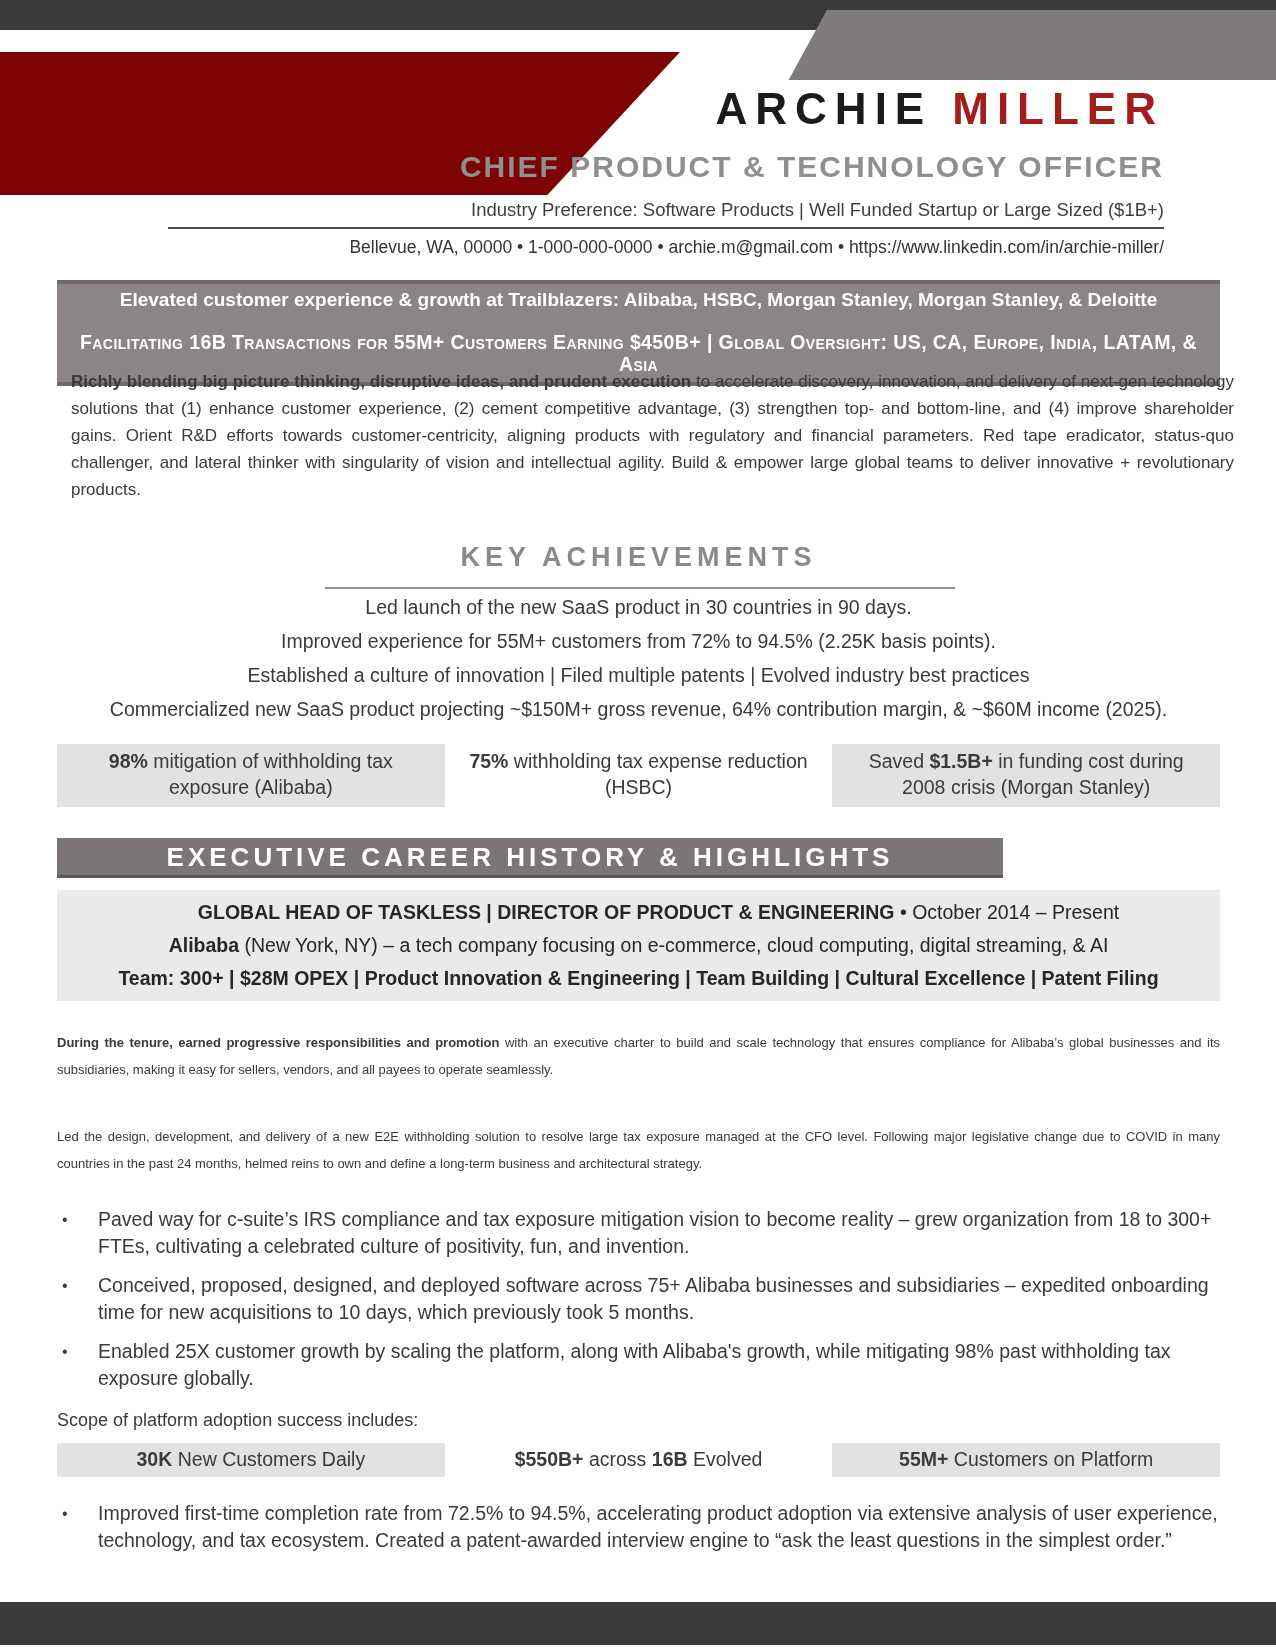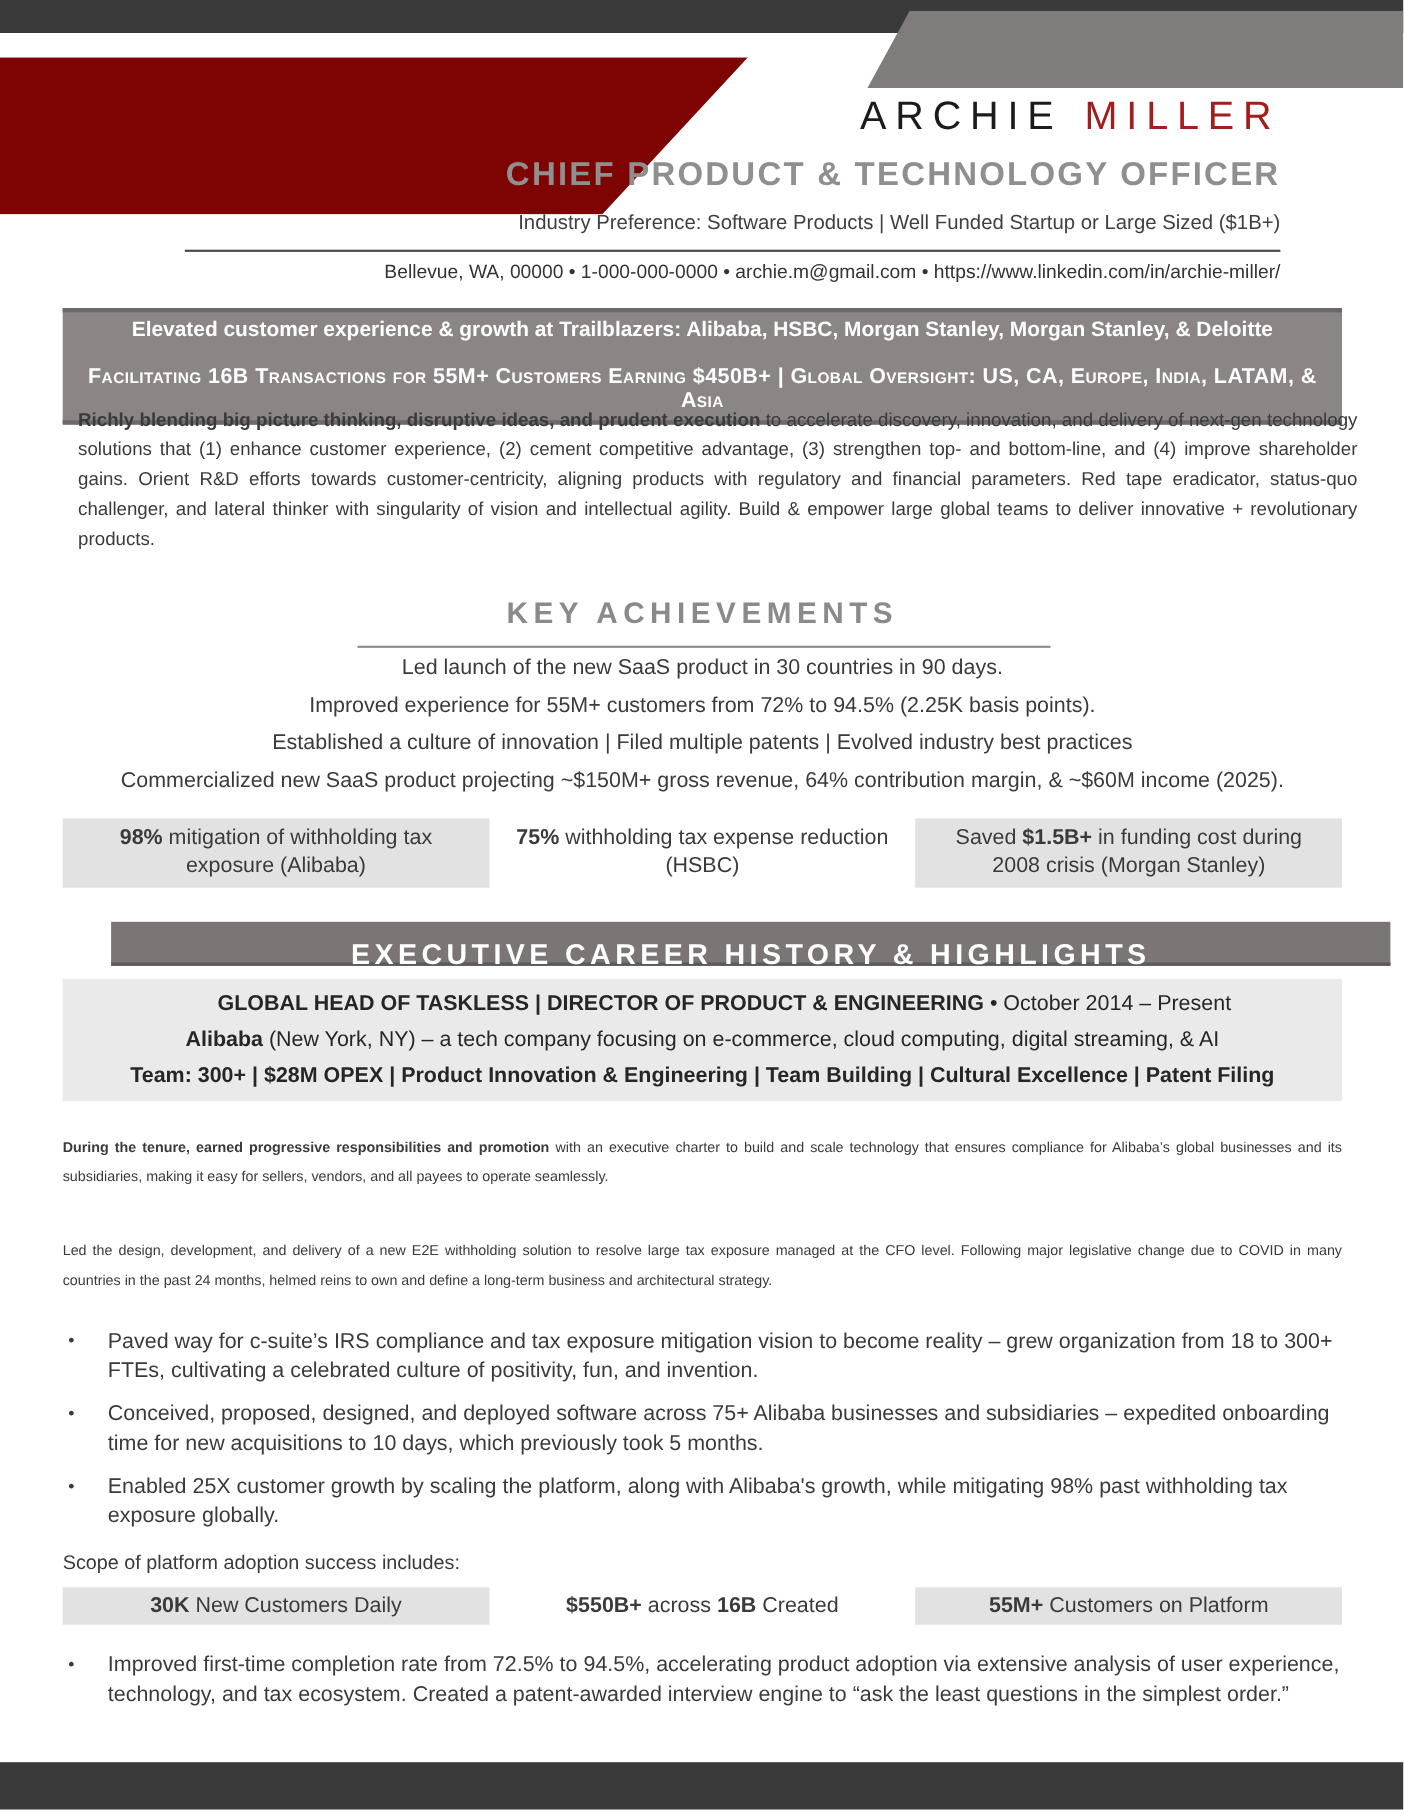--- a/index.html
+++ b/index.html
@@ -23,21 +23,21 @@
   }
   
   .topbar{position:absolute;top:0;left:0;width:1276px;height:30px;background:var(--charcoal);z-index:1;}
   .gray-shape{position:absolute;top:10px;left:0;width:1276px;height:70px;background:#817c7c;
     clip-path:polygon(64.8% 0,100% 0,100% 100%,61.8% 100%);z-index:2;}
   .red-shape{position:absolute;top:52px;left:0;width:680px;height:143px;background:var(--accent-red);
     clip-path:polygon(0 0,100% 0,80.5% 100%,0 100%);z-index:2;}
   .footerbar{position:absolute;top:1602px;left:0;width:1276px;height:43px;background:var(--charcoal);}
   
   .name-block{position:absolute;top:84px;right:112px;text-align:right;z-index:3;}
-  .name{font-size:36px;font-weight:normal;letter-spacing:8px;color:#1b1b1b;white-space:nowrap;}
+  .name{font-size:44px;font-weight:bold;letter-spacing:8px;color:#1b1b1b;white-space:nowrap;}
   .name .last{color:var(--name-red);margin-left:20px;}
   .job-title{font-size:30px;font-weight:bold;color:var(--subtitle-gray);letter-spacing:2px;margin-top:16px;white-space:nowrap;}
   .industry{font-size:18.5px;color:#3f3f3f;margin-top:15px;white-space:nowrap;}
   .header-rule{position:absolute;top:227px;left:168px;width:996px;border-top:2px solid #4b4b4b;}
   .contact{position:absolute;top:237px;left:168px;width:996px;text-align:right;font-size:17.5px;color:#333333;white-space:nowrap;}
   
   .headline-banner{position:absolute;top:280px;left:57px;width:1163px;background:var(--banner-gray);
     border-top:4px solid var(--banner-gray-dark);border-bottom:4px solid var(--banner-gray-dark);
     box-sizing:border-box;text-align:center;color:#ffffff;padding:5px 4px 7px;}
   .hb1{font-size:19px;font-weight:bold;line-height:22px;}
@@ -52,23 +52,23 @@
   .ka-list{position:absolute;top:597px;left:57px;width:1163px;text-align:center;font-size:19.5px;}
   .ka-list .ka-item{line-height:20px;margin-bottom:14px;}
   
   .stat-row{position:absolute;left:57px;width:1163px;display:flex;justify-content:space-between;}
   .stat-row-1{top:744px;}
   .stat-row-2{top:1443px;}
   .stat{width:426px;box-sizing:border-box;text-align:center;font-size:19.5px;line-height:26px;padding:4px 14px 7px;}
   .stat-row-2 .stat{padding:5px 8px 7px;line-height:22px;}
   .stat.shaded{background:var(--stat-box-gray);}
   
-  .exec-banner{position:absolute;top:838px;left:57px;width:1163px;box-sizing:border-box;height:40px;
+  .exec-banner{position:absolute;top:838px;left:57px;width:946px;box-sizing:border-box;height:40px;
     background:var(--exec-banner-gray);border-bottom:3px solid var(--exec-banner-dark);
-    color:#ffffff;font-weight:bold;font-size:26px;letter-spacing:4px;text-align:center;padding-top:14px;margin-left:44px;}
+    color:#ffffff;font-weight:bold;font-size:26px;letter-spacing:4px;text-align:center;padding-top:4px;}
   .position-box{position:absolute;top:890px;left:57px;width:1163px;background:var(--position-box-gray);
     text-align:center;font-size:19.5px;color:#262626;padding:12px 0;}
   .position-box .pline{line-height:21px;margin-bottom:12px;}
   .position-box .pline:last-child{margin-bottom:0;}
   .para{position:absolute;left:57px;width:1163px;font-size:13px;line-height:27px;text-align:justify;margin-top:17px;}
   .para-1{top:1012px;}
   .para-2{top:1106px;}
   .bullet{position:absolute;left:57px;width:1163px;display:flex;font-size:19.5px;line-height:27px;text-align:left;}
   .bullet .dot{width:41px;flex:none;padding-left:5px;font-size:16px;box-sizing:border-box;}
   .bullet .btxt{flex:1;}
@@ -145,21 +145,21 @@
   </div>
   <div class="bullet bullet-3">
     <span class="dot">•</span>
     <span class="btxt">Enabled 25X customer growth by scaling the platform, along with Alibaba's growth, while mitigating 98% past withholding tax exposure globally.</span>
   </div>
 
   <div class="scope-line">Scope of platform adoption success includes:</div>
 
   <div class="stat-row stat-row-2">
     <div class="stat shaded"><span style="font-weight: bold;">30K</span><span> New Customers Daily</span></div>
-    <div class="stat"><span style="font-weight: bold;">$550B+</span><span> across </span><span style="font-weight: bold;">16B</span><span> Created</span></div>
+    <div class="stat"><span style="font-weight: bold;">$550B+</span><span> across </span><span style="font-weight: bold;">16B</span><span> Evolved</span></div>
     <div class="stat shaded"><span style="font-weight: bold;">55M+</span><span> Customers on Platform</span></div>
   </div>
 
   <div class="bullet bullet-final">
     <span class="dot">•</span>
     <span class="btxt">Improved first-time completion rate from 72.5% to 94.5%, accelerating product adoption via extensive analysis of user experience, technology, and tax ecosystem. Created a patent-awarded interview engine to “ask the least questions in the simplest order.”</span>
   </div>
 
   <div class="footerbar"></div>
 </div>

